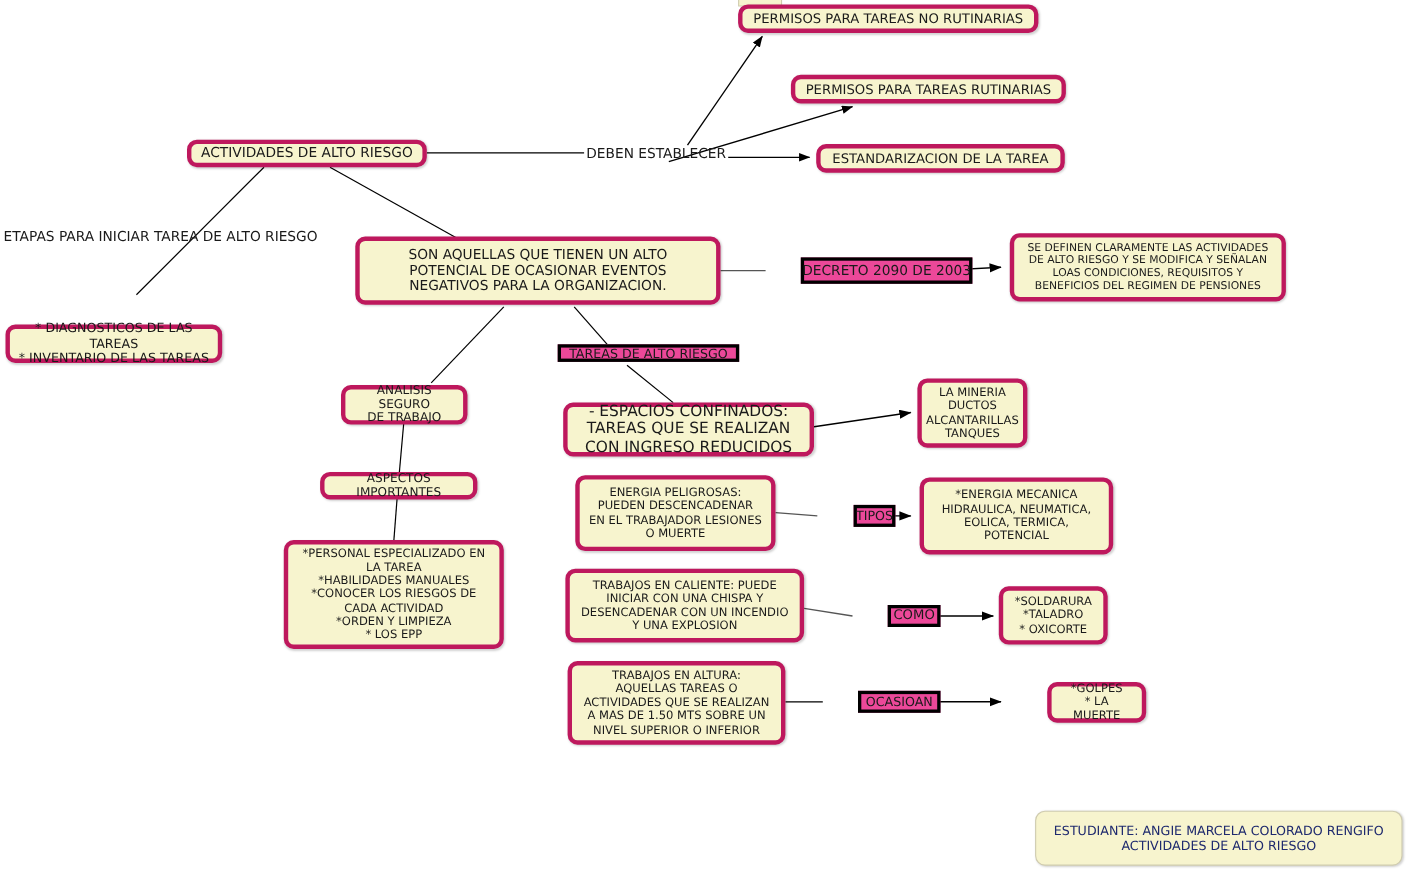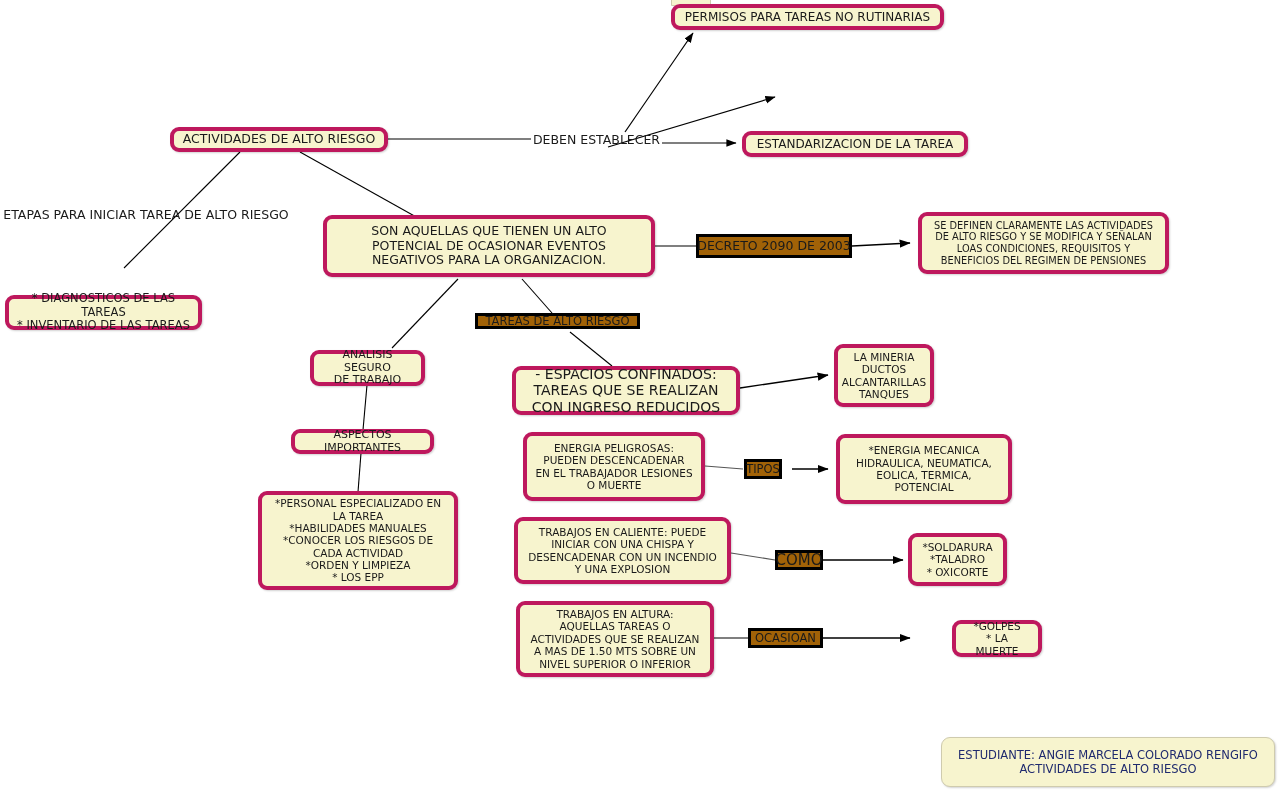--- a/index.html
+++ b/index.html
@@ -37,26 +37,27 @@
   .node.concept {
     background: #f7f4ce;
     border: 4px solid #be185d;
     border-radius: 9px;
     box-shadow: 1px 1px 2px rgba(0,0,0,0.18);
     padding: 4px 8px;
     line-height: 1.18;
   }
   
   .node.linkbox {
-    background: #a16207;
+    background: #ec4899;
     border: 3px solid #000000;
     border-radius: 0;
     padding: 1px 4px;
     line-height: 1.1;
     white-space: nowrap;
+    margin-left: 32px;
   }
   
   .node.plain {
     background: transparent;
     border: none;
     white-space: nowrap;
     line-height: 1.1;
   }
   .node.footer {
     background: #f7f4ce;
@@ -130,20 +131,21 @@
   </svg>
 
   <div class="tab" style="left:671px; top:-8px; width:38px; height:12px;"></div>
 
   <div class="node concept" style="left:170px; top:127px; width:218px; height:25px; font-size:12.5px;">ACTIVIDADES DE ALTO RIESGO</div>
 
   <div class="node plain" style="left:531px; top:132px; width:131px; height:15px; font-size:12.5px;">DEBEN ESTABLECER</div>
 
   <div class="node concept" style="left:671px; top:4px; width:273px; height:26px; font-size:12px;">PERMISOS PARA TAREAS NO RUTINARIAS</div>
 
+  <div class="node concept" style="left:719px; top:68px; width:250px; height:26px; font-size:12px;">PERMISOS PARA TAREAS RUTINARIAS</div>
 
   <div class="node concept" style="left:742px; top:131px; width:226px; height:26px; font-size:12px;">ESTANDARIZACION DE LA TAREA</div>
 
   <div class="node plain" style="left:-1px; top:207px; width:294px; height:16px; font-size:12.5px; justify-content:center;">ETAPAS PARA INICIAR TAREA DE ALTO RIESGO</div>
 
   <div class="node concept" style="left:5px; top:267px; width:197px; height:35px; font-size:11.5px; white-space:pre-line;margin-top:28px;">* DIAGNOSTICOS DE LAS TAREAS
 * INVENTARIO DE LAS TAREAS</div>
 
   <div class="node concept" style="left:323px; top:215px; width:332px; height:62px; font-size:12.5px;">SON AQUELLAS QUE TIENEN UN ALTO POTENCIAL DE OCASIONAR EVENTOS NEGATIVOS PARA LA ORGANIZACION.</div>
 
@@ -172,21 +174,21 @@
 TANQUES</div>
 
   <div class="node concept" style="left:523px; top:432px; width:182px; height:69px; font-size:10.5px;">ENERGIA PELIGROSAS: PUEDEN DESCENCADENAR EN EL TRABAJADOR LESIONES O MUERTE</div>
 
   <div class="node linkbox" style="left:744px; top:459px; width:38px; height:20px; font-size:11.5px;">TIPOS</div>
 
   <div class="node concept" style="left:836px; top:434px; width:176px; height:70px; font-size:10.5px;">*ENERGIA MECANICA HIDRAULICA, NEUMATICA, EOLICA, TERMICA, POTENCIAL</div>
 
   <div class="node concept" style="left:514px; top:517px; width:217px; height:67px; font-size:10.5px;">TRABAJOS EN CALIENTE: PUEDE INICIAR CON UNA CHISPA Y DESENCADENAR CON UN INCENDIO Y UNA EXPLOSION</div>
 
-  <div class="node linkbox" style="left:775px; top:550px; width:48px; height:20px; font-size:15px;">COMO</div>
+  <div class="node linkbox" style="left:775px; top:550px; width:48px; height:20px; font-size:12px;">COMO</div>
 
   <div class="node concept" style="left:908px; top:533px; width:99px; height:53px; font-size:10.5px; white-space:pre-line;">*SOLDARURA
 *TALADRO
 * OXICORTE</div>
 
   <div class="node concept" style="left:516px; top:601px; width:198px; height:76px; font-size:10.5px;">TRABAJOS EN ALTURA: AQUELLAS TAREAS O ACTIVIDADES QUE SE REALIZAN A MAS DE 1.50 MTS SOBRE UN NIVEL SUPERIOR O INFERIOR</div>
 
   <div class="node linkbox" style="left:748px; top:628px; width:75px; height:20px; font-size:11.5px;">OCASIOAN</div>
 
   <div class="node concept" style="left:911px; top:620px; width:90px; height:37px; font-size:10.5px; white-space:pre-line;margin-left:41px;">*GOLPES

